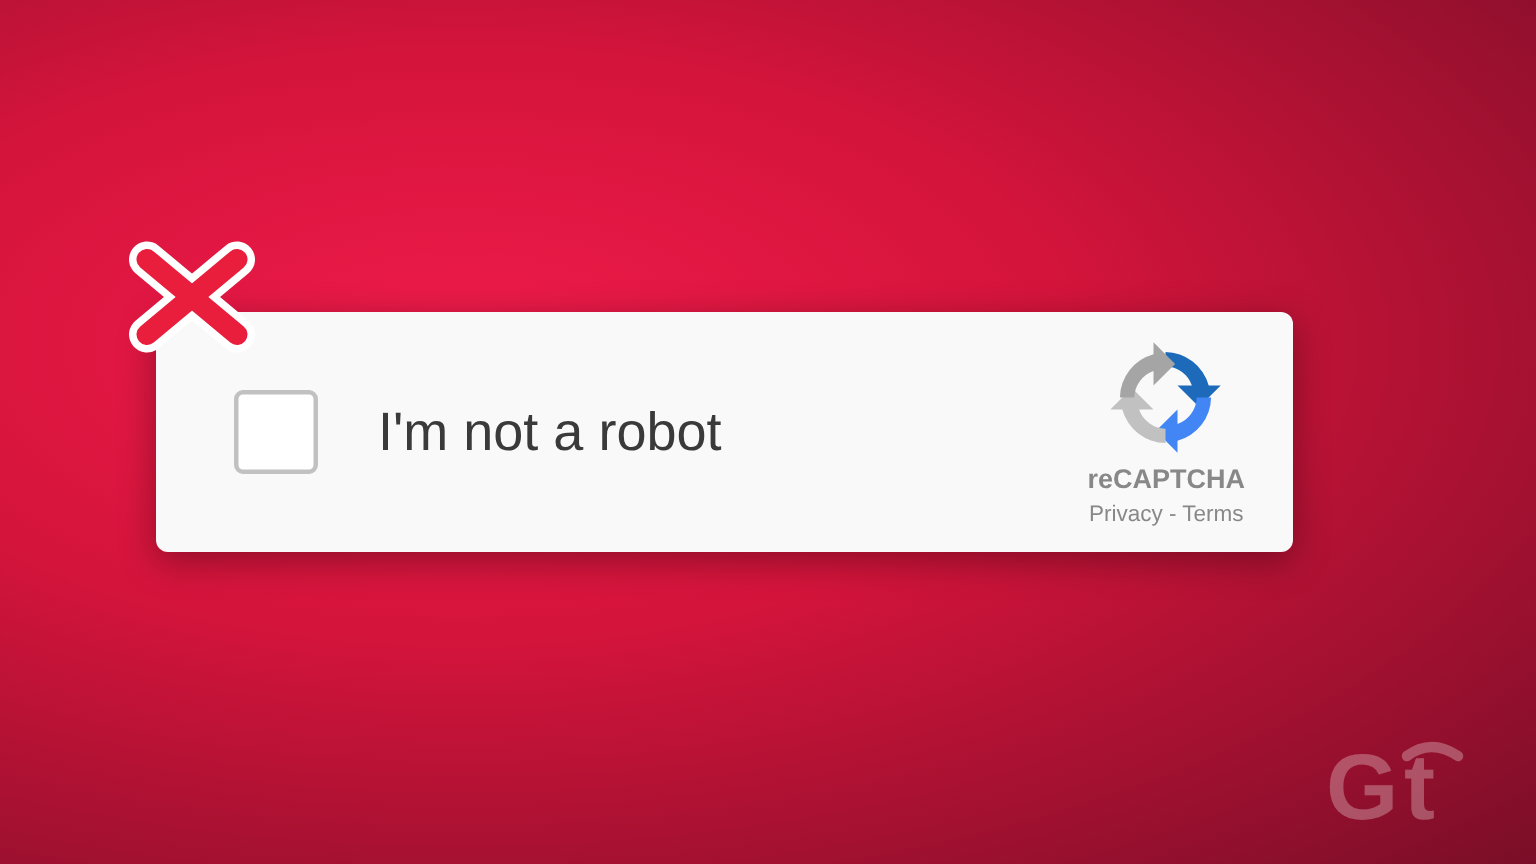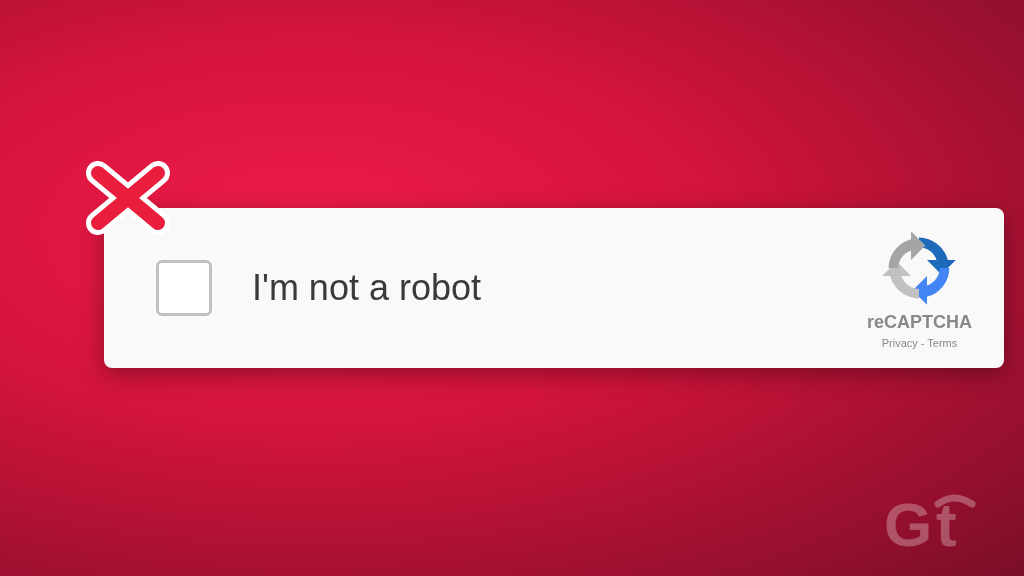--- a/index.html
+++ b/index.html
@@ -12,21 +12,21 @@
       height: 576px;
       background: radial-gradient(ellipse at 30% 40%, #ef1b4a 0%, #d4143b 40%, #7a0e28 100%);
       position: relative;
       font-family: Arial, Helvetica, sans-serif;
       overflow: hidden;
     }
     .recaptcha-box {
       position: absolute;
       left: 104px;
       top: 208px;
-      width: 900px;
+      width: 758px;
       height: 160px;
       background: #f9f9f9;
       border-radius: 8px;
       box-shadow: 0 6px 24px rgba(0,0,0,0.35);
       display: flex;
       align-items: center;
       padding: 0 24px;
     }
     .checkbox {
       width: 56px;
@@ -53,21 +53,21 @@
     .recaptcha-logo {
       width: 80px;
       height: 80px;
     }
     .recaptcha-text {
       font-size: 18px;
       color: #888;
       font-weight: bold;
     }
     .recaptcha-links {
-      font-size: 11px;
+      font-size: 15px;
       color: #888;
     }
     .recaptcha-links a {
       color: #888;
       text-decoration: none;
     }
     .cross-icon {
       position: absolute;
       left: 78px;
       top: 148px;

